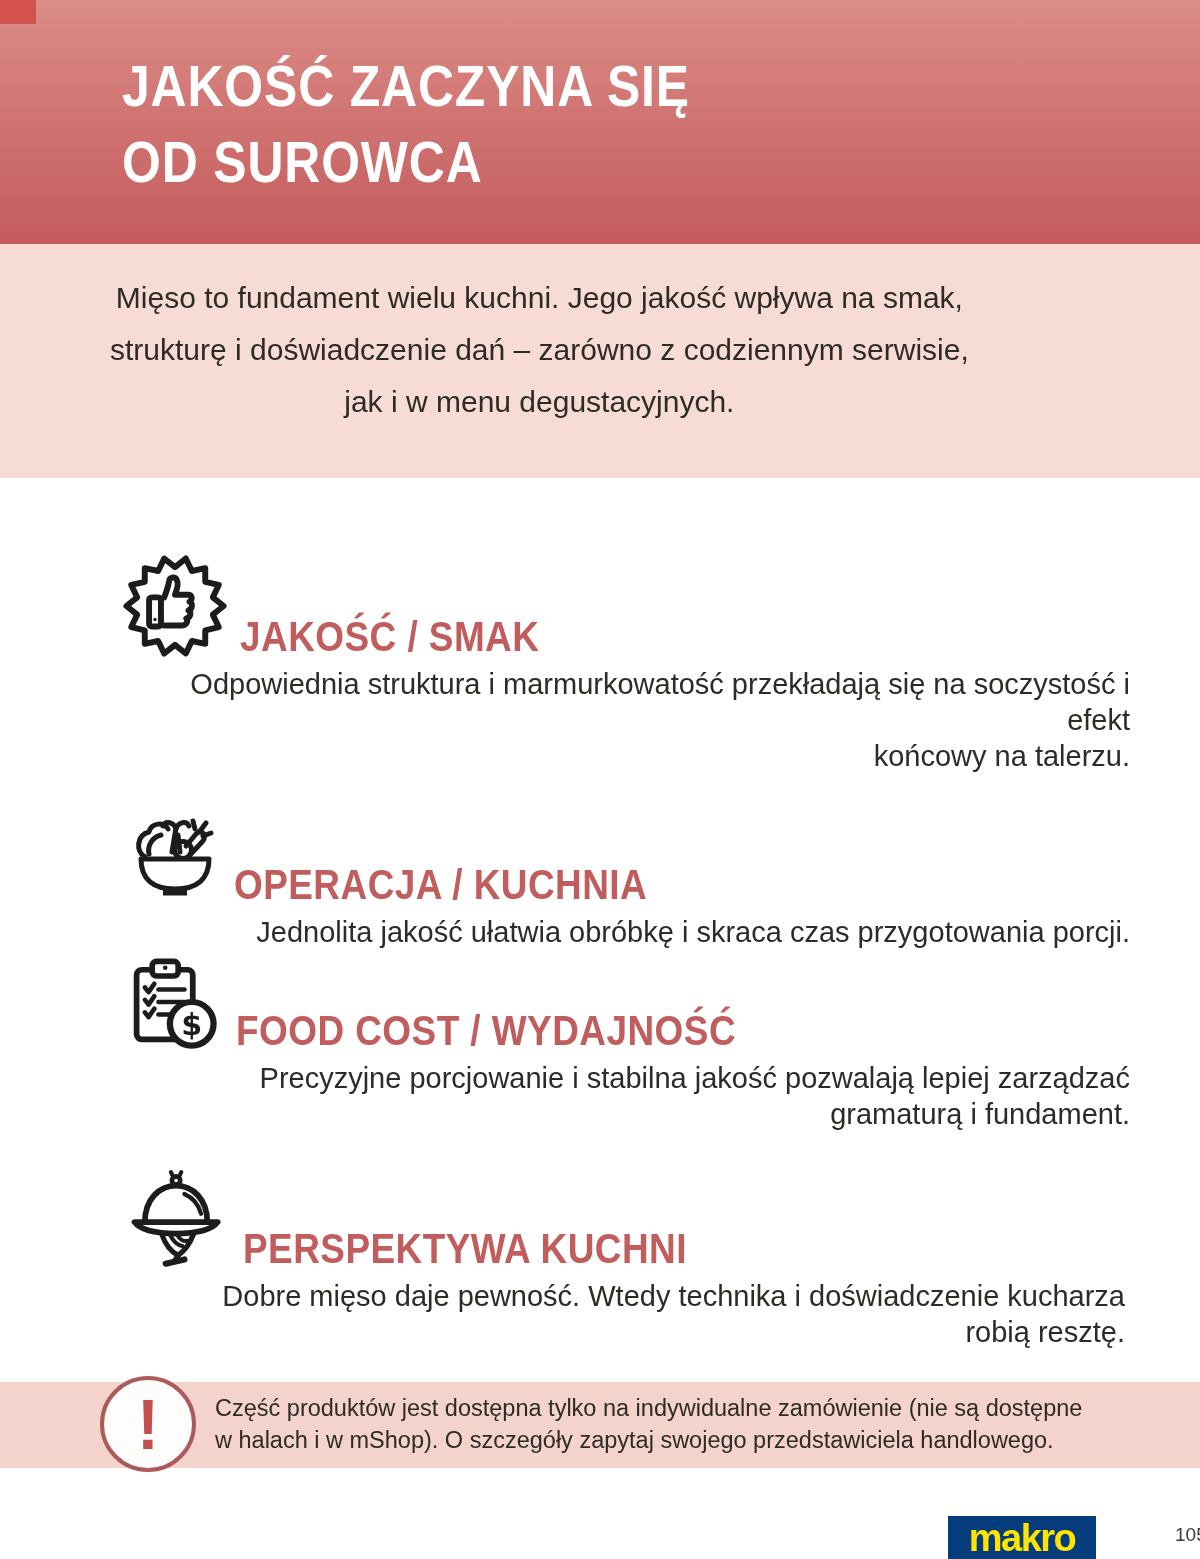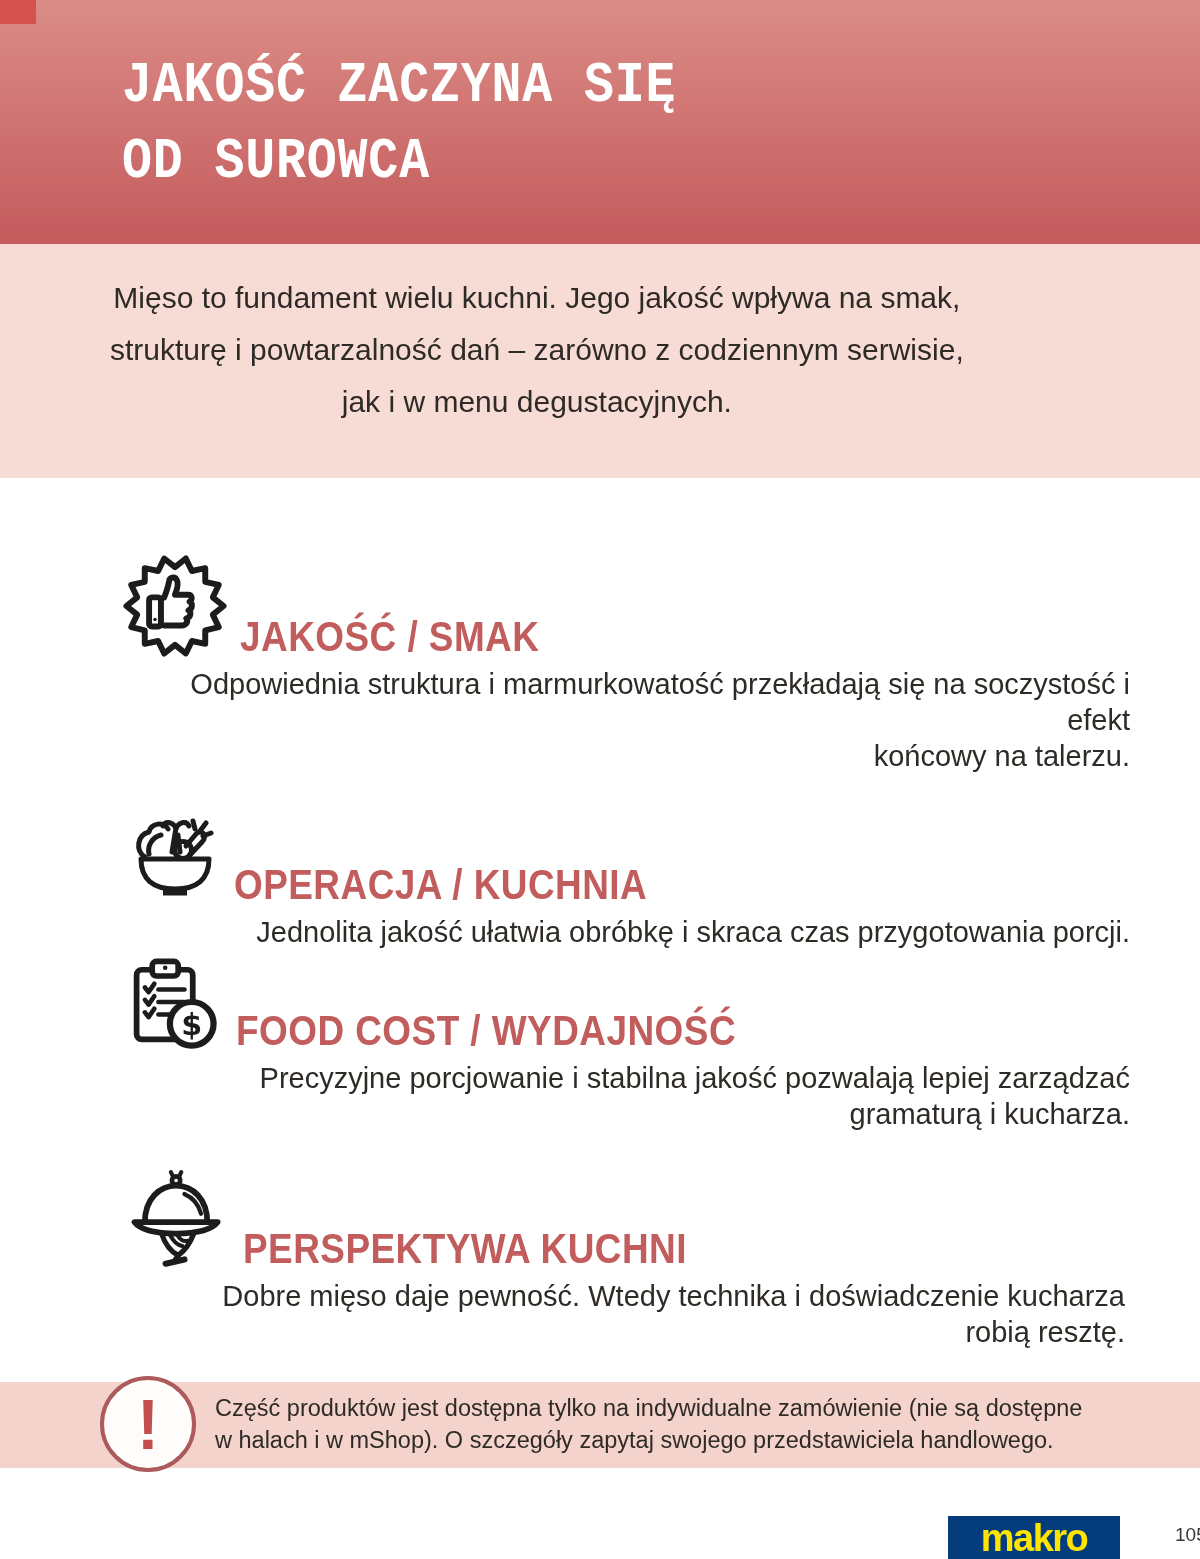--- a/index.html
+++ b/index.html
@@ -3,21 +3,21 @@
 <meta charset="utf-8">
 <style>
   * { margin:0; padding:0; box-sizing:border-box; }
   html,body { width:1200px; height:1559px; background:#ffffff; overflow:hidden;
               font-family:"Liberation Sans", sans-serif; }
   .page { position:relative; width:1200px; height:1559px; background:#fff; overflow:hidden; }
 
   
   .header { position:absolute; left:0; top:0; width:1200px; height:244px;
             background:linear-gradient(180deg,#db8c86 0%,#d07а7 50%,#c45b5d 100%);
-            background:linear-gradient(180deg,#db8c86 0%,#c45b5d 100%);font-family:Liberation Mono, monospace; }
+            background:linear-gradient(180deg,#db8c86 0%,#c45b5d 100%); }
   .corner-accent { position:absolute; left:0; top:0; width:36px; height:24px; background:#d4524e; }
   .header-title { position:absolute; left:122px; top:48px; color:#ffffff;
                   font-size:58px; font-weight:700; line-height:76px; letter-spacing:1px;
                   transform:scaleX(0.86); transform-origin:left top; white-space:nowrap; }
 
   
   .intro { position:absolute; left:0; top:244px; width:1200px; height:234px; background:#f7dcd5;text-align:center; }
   .intro-text { position:absolute; left:110px; top:28px; color:#2e2a26;
                 font-size:30px; line-height:52px; }
 
@@ -35,21 +35,21 @@
   .notice-bar { position:absolute; left:0; top:1382px; width:1200px; height:86px; background:#f3d3cc; }
   .notice-circle { position:absolute; left:100px; top:1376px; width:96px; height:96px;
                    background:#fffdfb; border:4px solid #ad5a5c; border-radius:50%;
                    display:flex; align-items:center; justify-content:center; }
   .notice-exclaim { color:#c24f4e; font-size:66px; font-weight:700; line-height:66px;
                     transform:scaleY(1.08); }
   .notice-text { position:absolute; left:215px; top:1392px; color:#2e2a26;
                  font-size:23.5px; line-height:32px; }
 
   
-  .makro-logo { position:absolute; left:948px; top:1516px; width:172px; height:43px;
+  .makro-logo { position:absolute; left:948px; top:1516px; width:148px; height:43px;
                 background:#043c7c; display:flex; align-items:center; justify-content:center;
                 overflow:hidden; }
   .makro-text { color:#ffe400; font-size:38px; font-weight:700; letter-spacing:-1.5px;
                 transform:translateY(1px); }
   .page-number { position:absolute; left:1175px; top:1524px; color:#3a3a3a; font-size:19px; }
 </style>
 </head>
 <body>
 
 <div class="page">
@@ -58,21 +58,21 @@
     <div class="corner-accent"></div>
     <div class="header-title">
       <div>JAKOŚĆ ZACZYNA SIĘ</div>
       <div>OD SUROWCA</div>
     </div>
   </div>
 
   <div class="intro">
     <div class="intro-text">
       <div>Mięso to fundament wielu kuchni. Jego jakość wpływa na smak,</div>
-      <div>strukturę i powtarzalność dań – zarówno z codziennym serwisie,</div>
+      <div>strukturę i doświadczenie dań – zarówno z codziennym serwisie,</div>
       <div>jak i w menu degustacyjnych.</div>
     </div>
   </div>
 
   <div class="feature" style="top:552px;">
     <div class="feature-head">
       <span class="icon-box">
         <svg width="110" height="108" viewBox="0 0 100 100" fill="none" stroke="#1c1c1c" stroke-width="5.5" stroke-linecap="round" stroke-linejoin="round">
           <polygon points="95,50 85,58 90.5,69.5 78,72.5 78,85 65.6,82.4 60,94 50,86 40,94 34.4,82.4 22,85 22,72.5 9.5,69.5 15,58 5,50 15,42 9.5,30.5 22,27.6 22,15 34.4,17.6 40,6 50,14 60,6 65.6,17.6 78,15 78,27.6 90.5,30.5 85,42"></polygon>
           <rect x="26" y="42" width="11" height="27" rx="2.5"></rect>
@@ -125,21 +125,21 @@
           <path d="M23,60 l3.5,4.5 5.5,-8" stroke-width="4.5"></path>
           <path d="M36,62 H56" stroke-width="4.5"></path>
           <circle cx="68" cy="71" r="21" fill="#ffffff" stroke-width="6"></circle>
           <text x="68" y="72" text-anchor="middle" dominant-baseline="central" font-family="DejaVu Sans, sans-serif" font-size="29" font-weight="bold" fill="#1c1c1c" stroke="none">$</text>
         </svg>
       </span>
       <h2 class="feature-title">FOOD COST / WYDAJNOŚĆ</h2>
     </div>
     <div class="feature-body">
       <div>Precyzyjne porcjowanie i stabilna jakość pozwalają lepiej zarządzać</div>
-      <div>gramaturą i kucharza.</div>
+      <div>gramaturą i fundament.</div>
     </div>
   </div>
 
   <div class="feature" style="top:1168px; left:95px;">
     <div class="feature-head">
       <span class="icon-box">
         <svg width="118" height="104" viewBox="0 0 100 100" fill="none" stroke="#1c1c1c" stroke-width="5.5" stroke-linecap="round" stroke-linejoin="round">
           <path d="M49,8 l-2,-4 M55,8 l2,-4" stroke-width="4"></path>
           <circle cx="52" cy="12" r="4" stroke-width="4.5"></circle>
           <path d="M22,52 C22,30 36,17 52,17 C68,17 82,30 82,52"></path>

